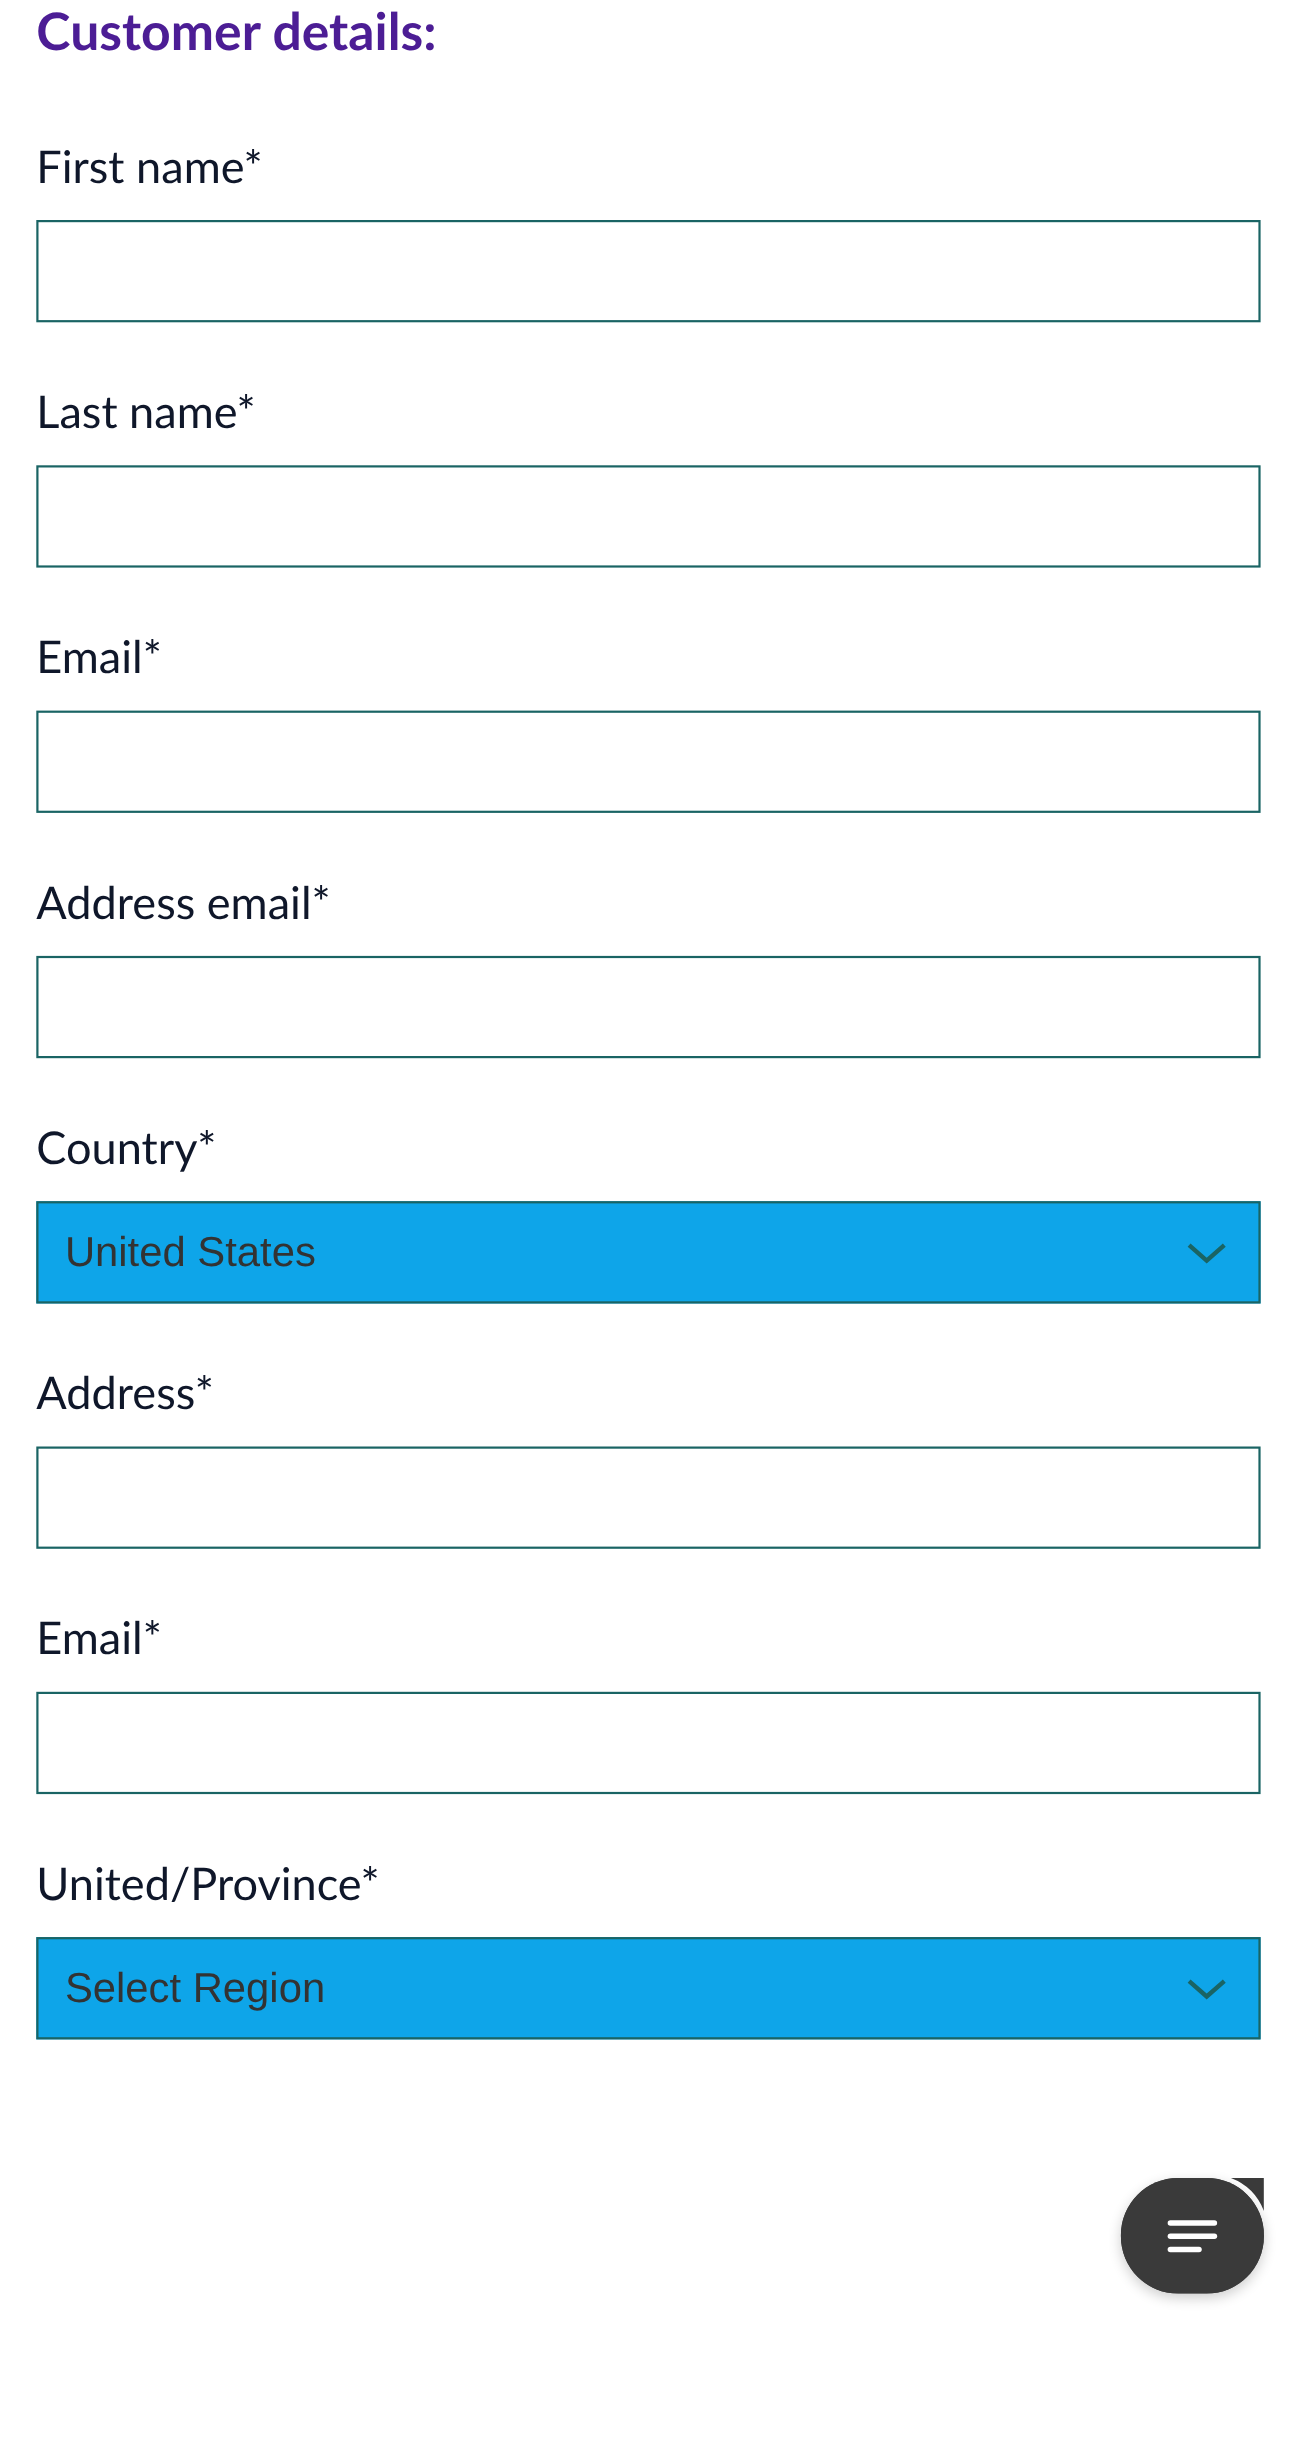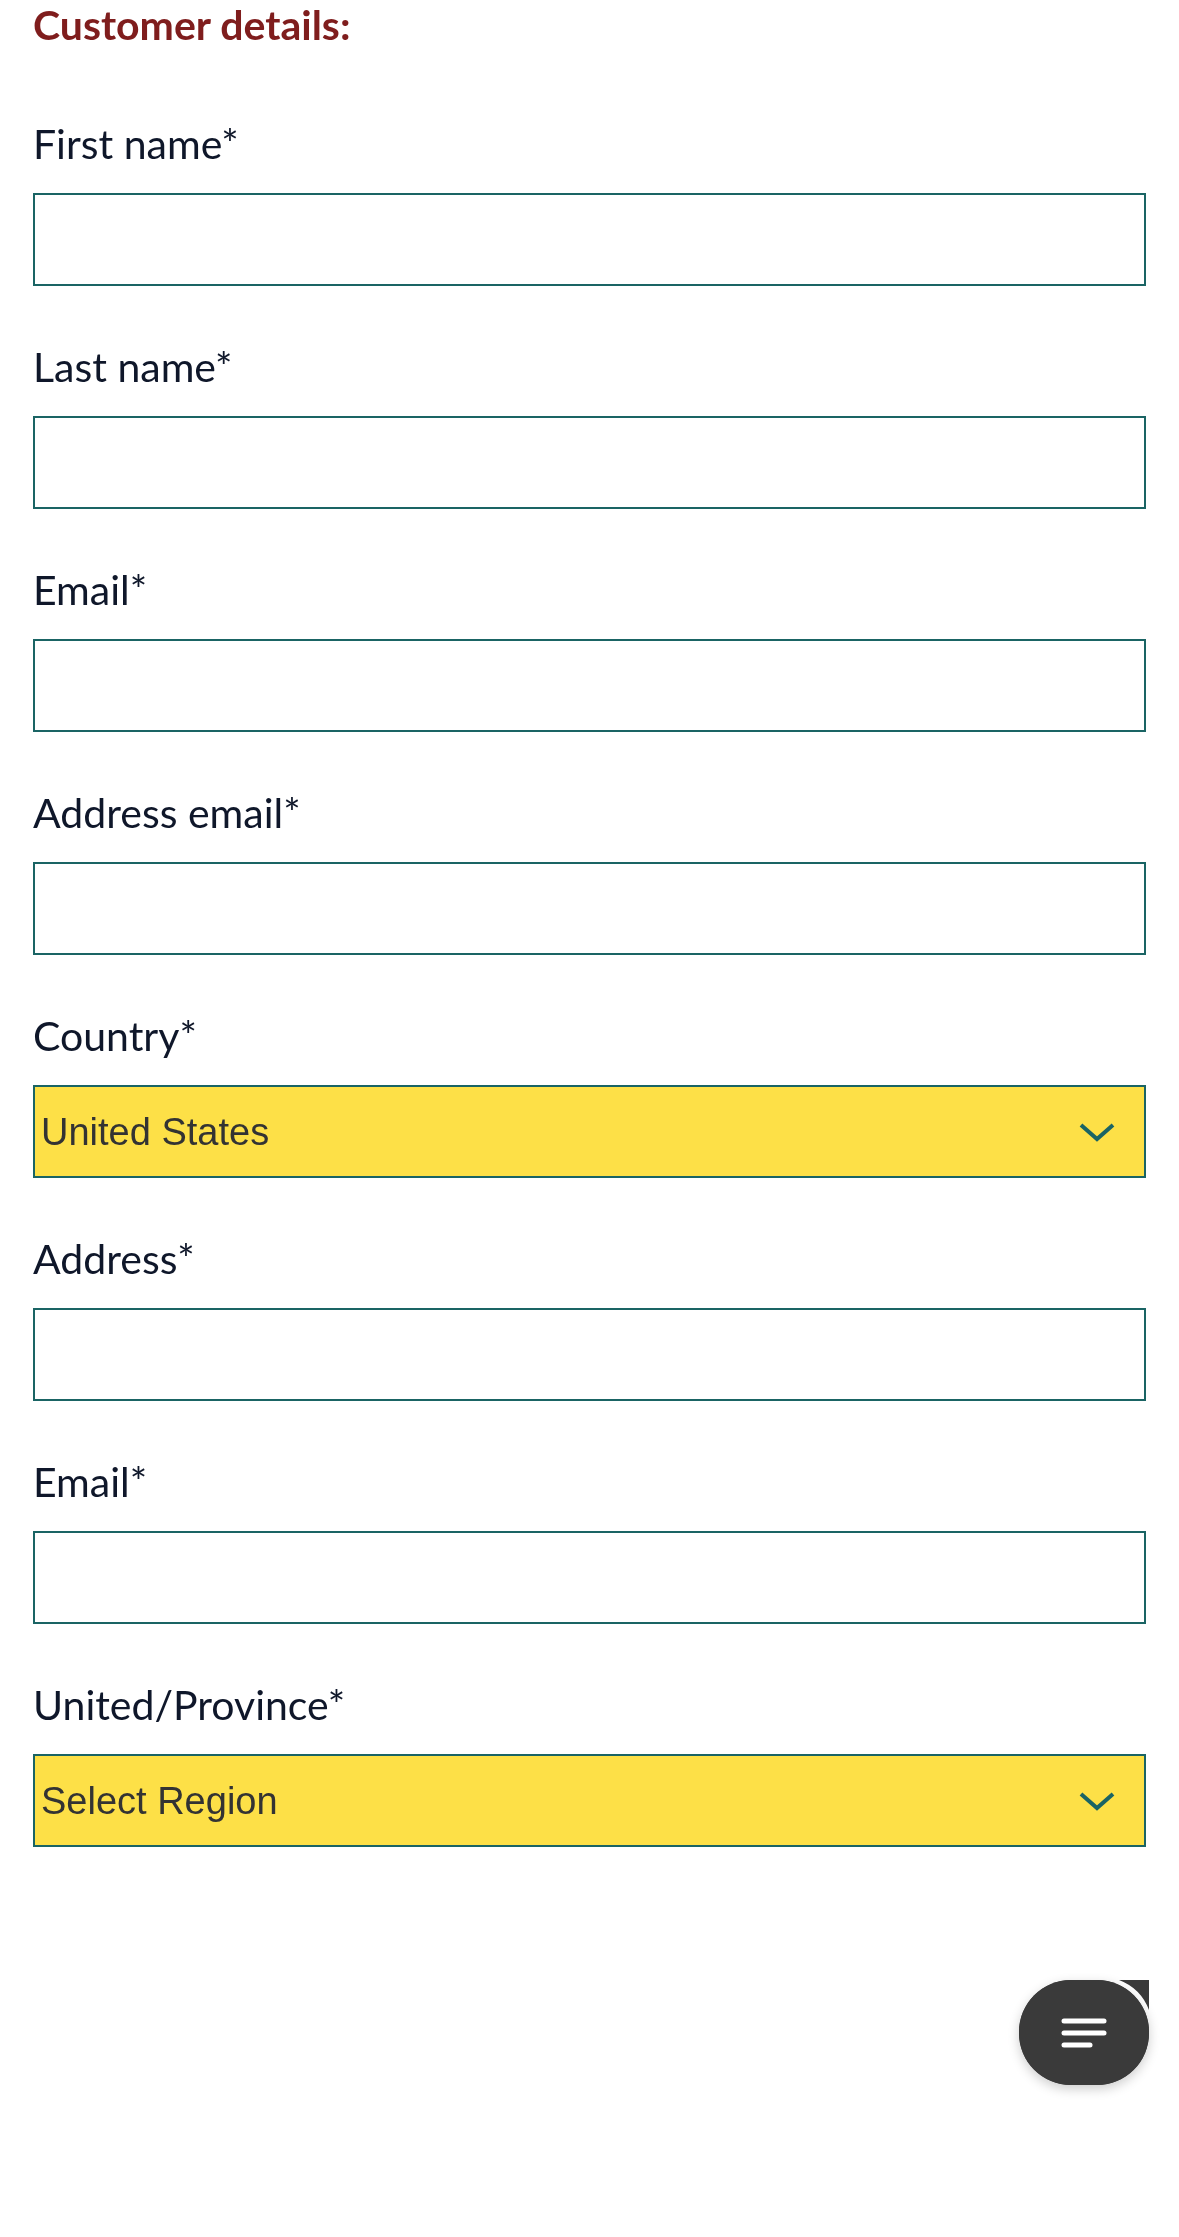--- a/index.html
+++ b/index.html
@@ -10,23 +10,23 @@
     body {
       font-family: -apple-system, BlinkMacSystemFont, 'Segoe UI', 'Lato', sans-serif;
       background: #ffffff;
       width: 1179px;
       height: 2237px;
       padding: 0 33px;
       color: #333333;
       position: relative;
     }
     .section-title {
-      font-size: 41px;
+      font-size: 47px;
       font-weight: 700;
-      color: #7f1d1d;
+      color: #4c1d95;
       margin-top: 0;
       margin-bottom: 70px;
     }
     .form-group {
       margin-bottom: 56px;
     }
     .form-label {
       display: block;
       font-size: 41px;
       font-weight: 400;
@@ -43,23 +43,23 @@
       color: #333333;
     }
     .select-wrapper {
       position: relative;
       width: 100%;
     }
     .form-select {
       width: 100%;
       height: 93px;
       border: 2px solid #1a6464;
-      background: #fde047;
+      background: #0ea5e9;
       font-size: 38px;
-      padding: 0 6px;
+      padding: 0 24px;
       color: #333333;
       appearance: none;
       -webkit-appearance: none;
       -moz-appearance: none;
       cursor: pointer;
     }
     .select-chevron {
       position: absolute;
       right: 30px;
       top: 50%;

